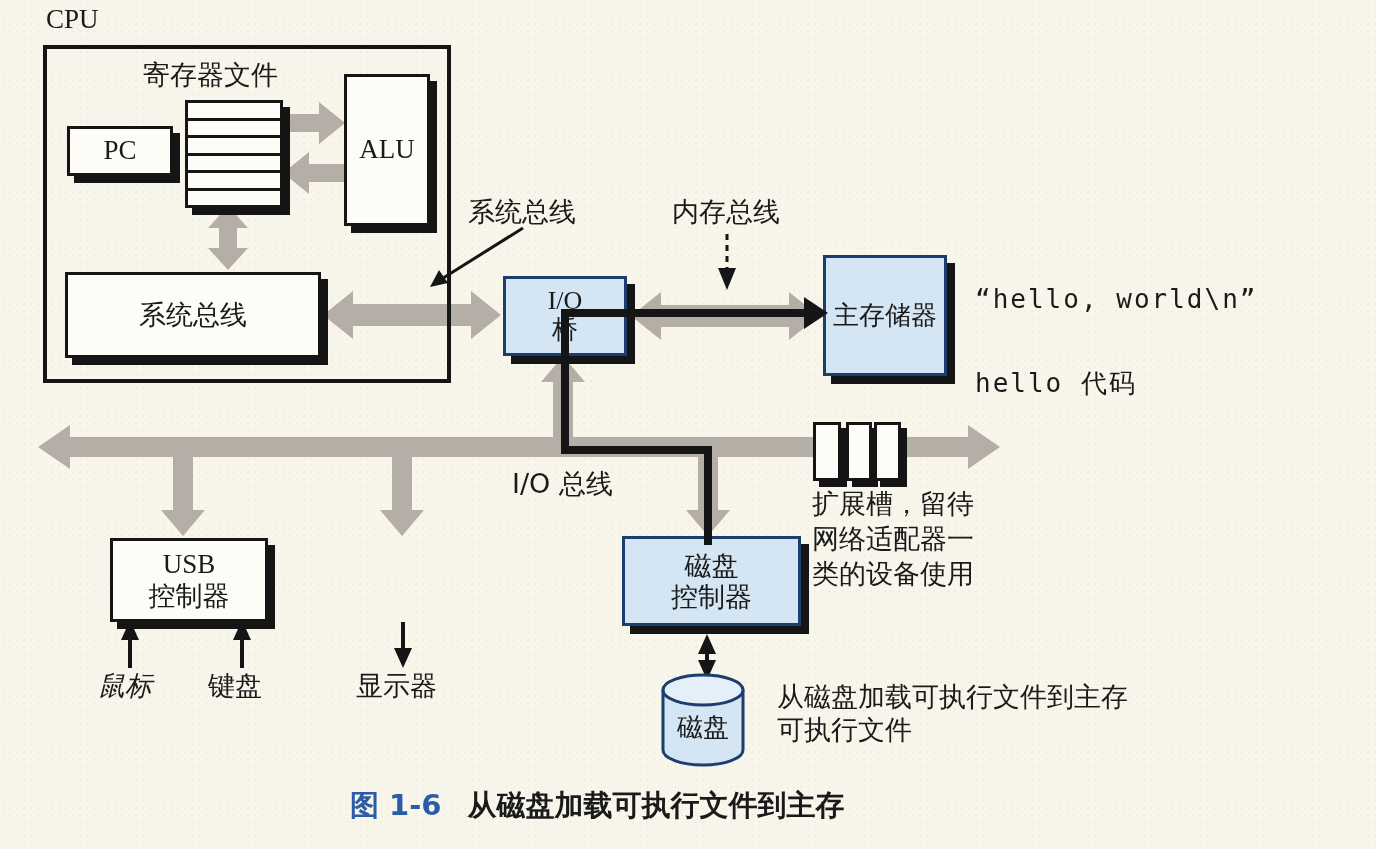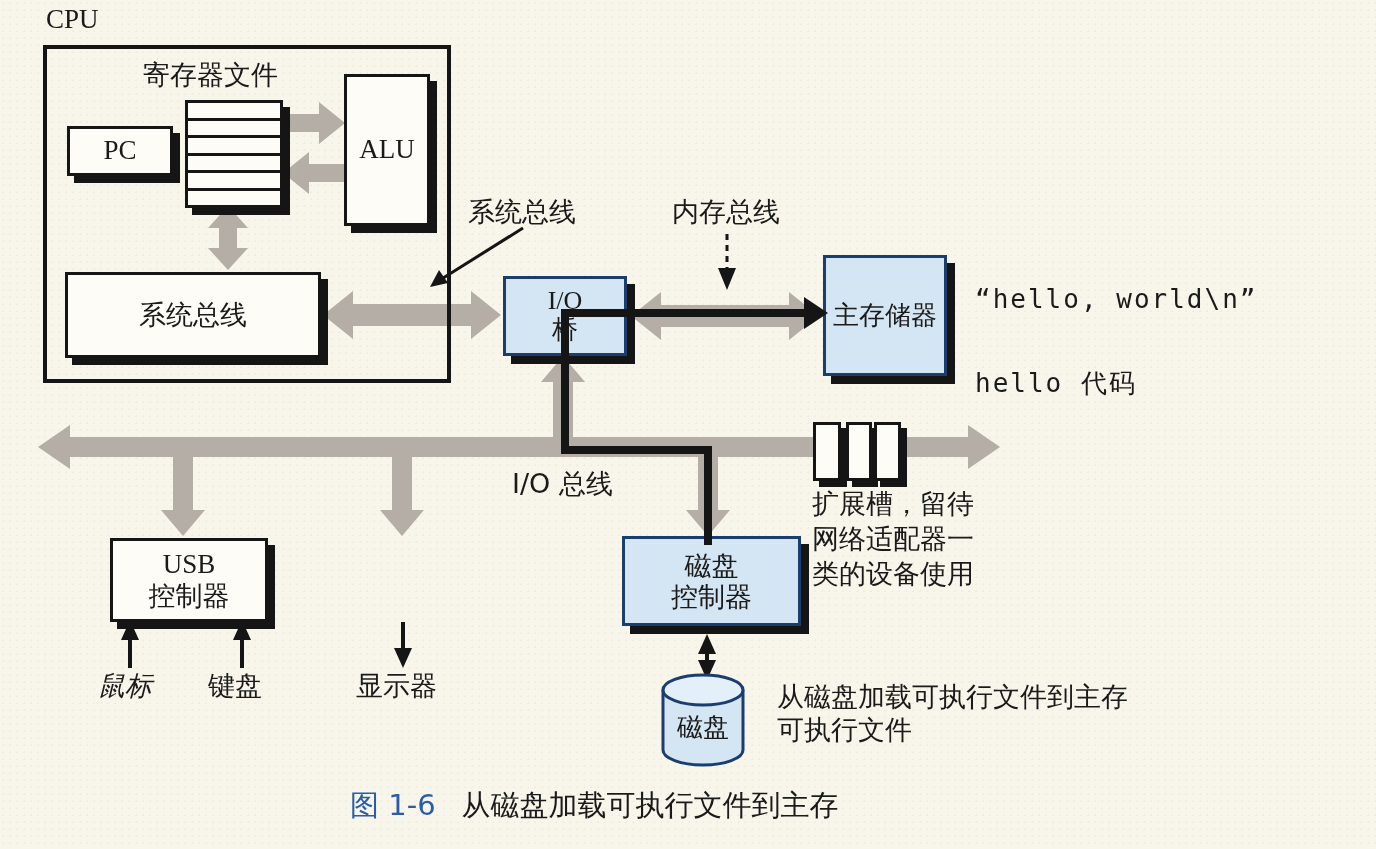--- a/index.html
+++ b/index.html
@@ -46,21 +46,21 @@
     position:absolute;
     background:#fdfcf6;
     border:3px solid #151515;
     box-shadow:6px 6px 0 0 #151515;
   }
   .regrow{width:100%;box-sizing:border-box;border-bottom:3px solid #151515;flex:1;}
   .regrow:last-child{border-bottom:none;}
   .caption{
     position:absolute;left:350px;top:786px;
     display:flex;gap:26px;align-items:baseline;
-    font-size:29px;white-space:nowrap;
+    font-size:29px;white-space:nowrap;font-weight:bold;
   }
   .cap-num{color:#2a5ca8;}
 </style>
 </head>
 <body>
 
 <div class="canvas">
 
   <svg class="layer" width="1376" height="849" viewBox="0 0 1376 849">
     <g fill="#b5aea6">

